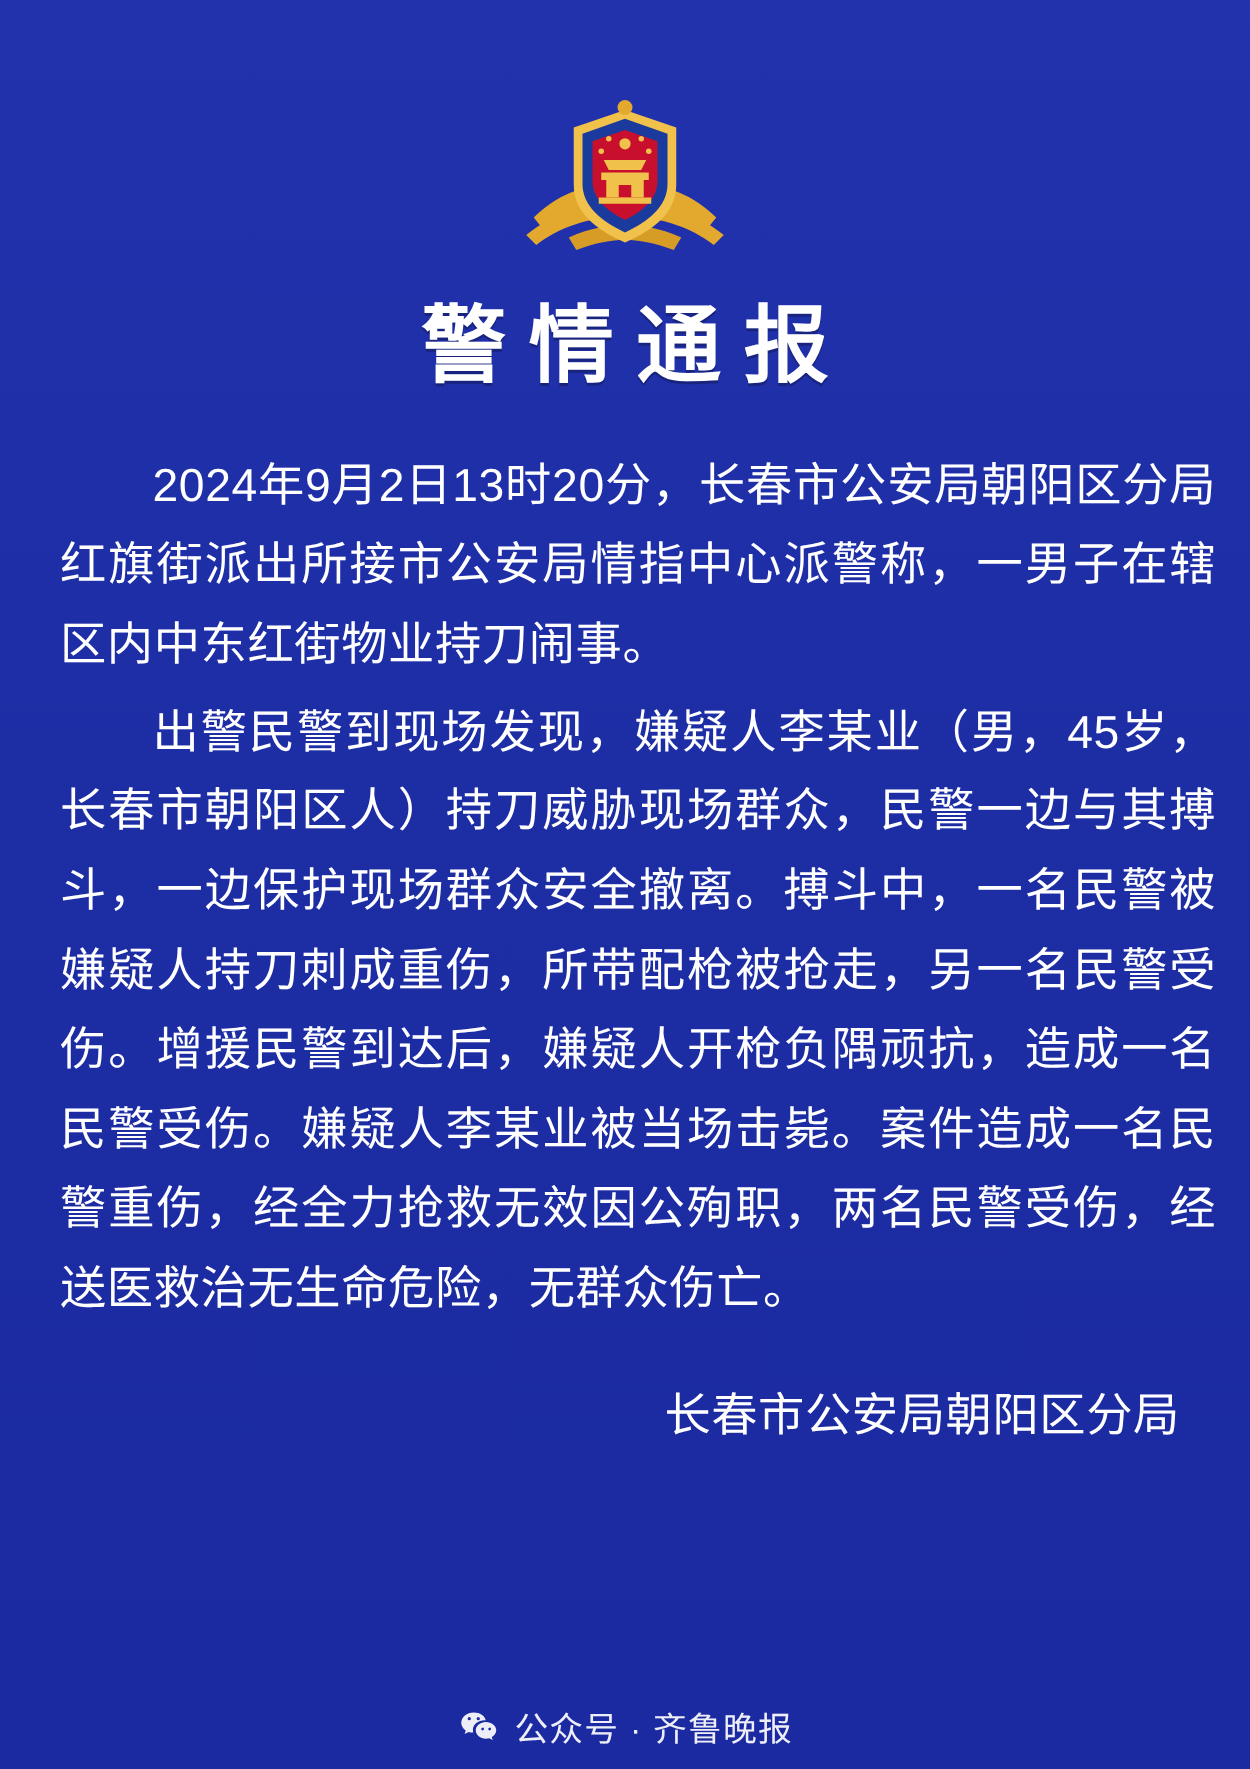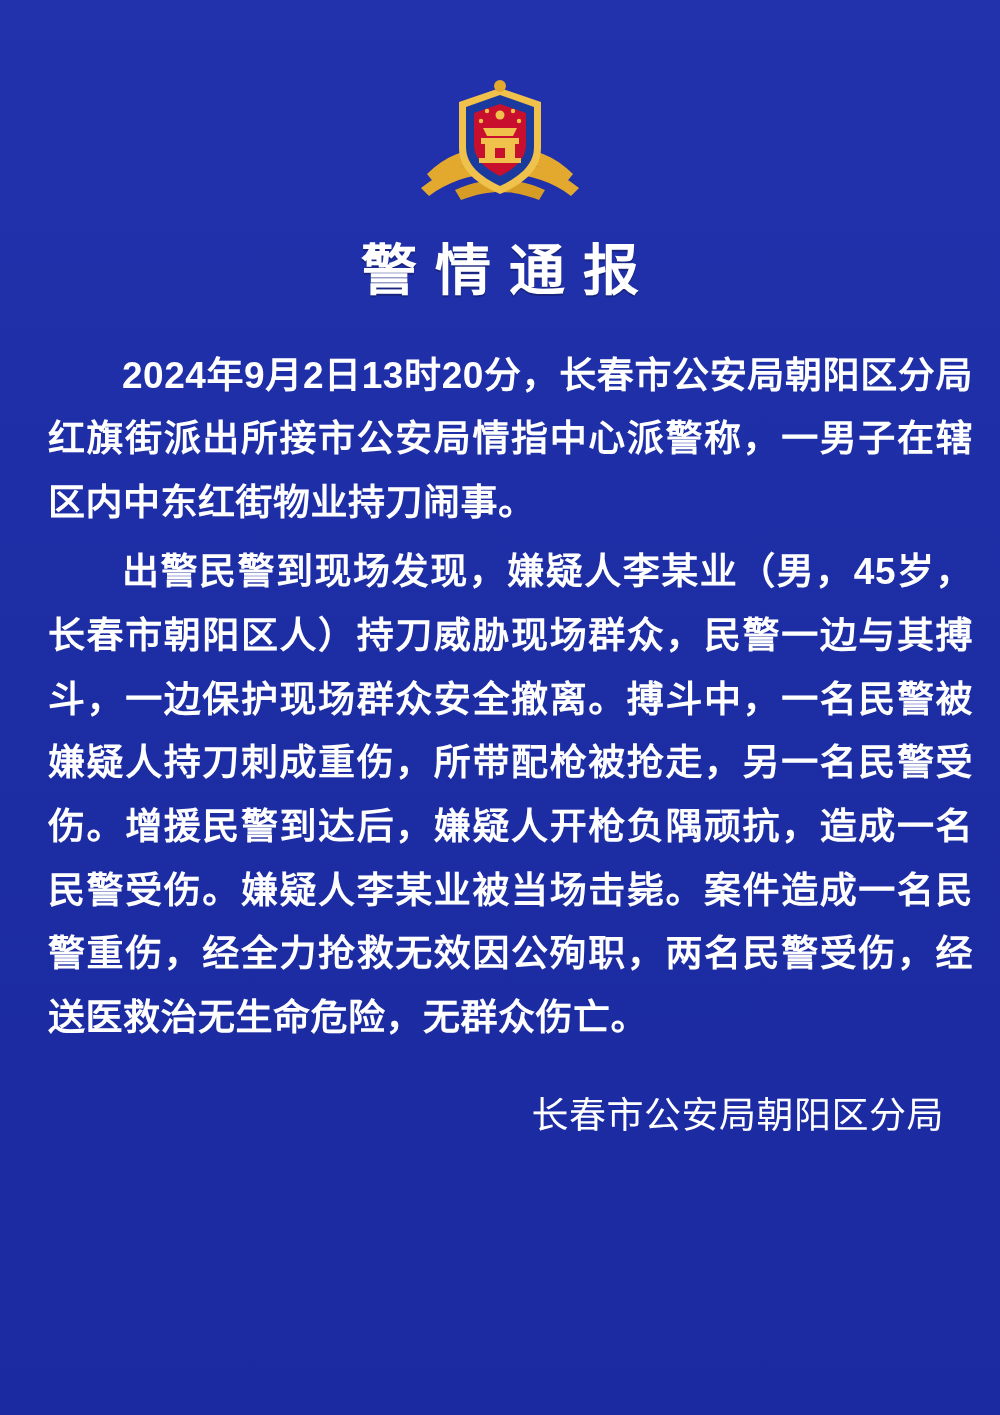--- a/index.html
+++ b/index.html
@@ -36,53 +36,53 @@
     height: 140px;
   }
   .emblem svg { display: block; }
 
   
   .title {
     margin-top: 22px;
     text-align: center;
     font-family: "DejaVu Serif", "Liberation Serif", serif;
     font-weight: 700;
-    font-size: 56px;
+    font-size: 68px;
     letter-spacing: 18px;
     text-indent: 18px;
     color: #ffffff;
     text-shadow: 0 2px 0 rgba(0,0,0,0.25);
     line-height: 1.1;
   }
 
   
   .body-text {
     margin: 42px 27px 0 48px;
     font-size: 37px;
     line-height: 1.72;
     letter-spacing: 0.5px;
     text-align: justify;
     text-justify: inter-ideograph;
     font-family: "Liberation Sans", "DejaVu Sans", sans-serif;
-    font-weight: 700;
+    font-weight: 400;
   }
   .body-text p {
     margin: 0 0 6px 0;
     text-indent: 2em;
   }
 
   
   .signature {
     margin: 40px 56px 0 0;
     text-align: right;
     font-size: 37px;
     line-height: 1.62;
     letter-spacing: 0.5px;
   }
-  .signature div { margin-bottom: 4px; font-family: Liberation Mono, monospace; }
+  .signature div { margin-bottom: 4px; }
 
   
   .footer {
     position: absolute;
     left: 0;
     right: 0;
     bottom: 14px;
     display: flex;
     align-items: center;
     justify-content: center;
@@ -152,14 +152,23 @@
 
   <div class="body-text">
     <p>2024年9月2日13时20分，长春市公安局朝阳区分局红旗街派出所接市公安局情指中心派警称，一男子在辖区内中东红街物业持刀闹事。</p>
     <p>出警民警到现场发现，嫌疑人李某业（男，45岁，长春市朝阳区人）持刀威胁现场群众，民警一边与其搏斗，一边保护现场群众安全撤离。搏斗中，一名民警被嫌疑人持刀刺成重伤，所带配枪被抢走，另一名民警受伤。增援民警到达后，嫌疑人开枪负隅顽抗，造成一名民警受伤。嫌疑人李某业被当场击毙。案件造成一名民警重伤，经全力抢救无效因公殉职，两名民警受伤，经送医救治无生命危险，无群众伤亡。</p>
   </div>
 
   <div class="signature">
     <div>长春市公安局朝阳区分局</div>
   </div>
 
+  <div class="footer">
+    <span class="wechat-icon">
+      <svg viewBox="0 0 34 34" width="34" height="34" aria-hidden="true">
+        <path d="M13 5C7.5 5 3 8.7 3 13.2c0 2.5 1.4 4.7 3.6 6.2l-.9 2.8 3.2-1.6c1 .3 2 .4 3.1.4h.6c-.2-.6-.3-1.3-.3-2 0-4.3 4.2-7.7 9.4-7.7.3 0 .6 0 .9.04C21.9 7.6 17.9 5 13 5zm-3.6 3.6a1.3 1.3 0 110 2.6 1.3 1.3 0 010-2.6zm7.2 0a1.3 1.3 0 110 2.6 1.3 1.3 0 010-2.6z" fill="#ffffff"></path>
+        <path d="M31 19.2c0-3.7-3.7-6.7-8.2-6.7s-8.2 3-8.2 6.7 3.7 6.7 8.2 6.7c.9 0 1.8-.1 2.6-.3l2.8 1.4-.8-2.4c2.2-1.2 3.6-3.2 3.6-5.4zm-10.9-2.1a1.1 1.1 0 110 2.2 1.1 1.1 0 010-2.2zm5.6 0a1.1 1.1 0 110 2.2 1.1 1.1 0 010-2.2z" fill="#ffffff"></path>
+      </svg>
+    </span>
+    <span class="footer-label">公众号 · 齐鲁晚报</span>
+  </div>
 
 </div>
 
 </body></html>

